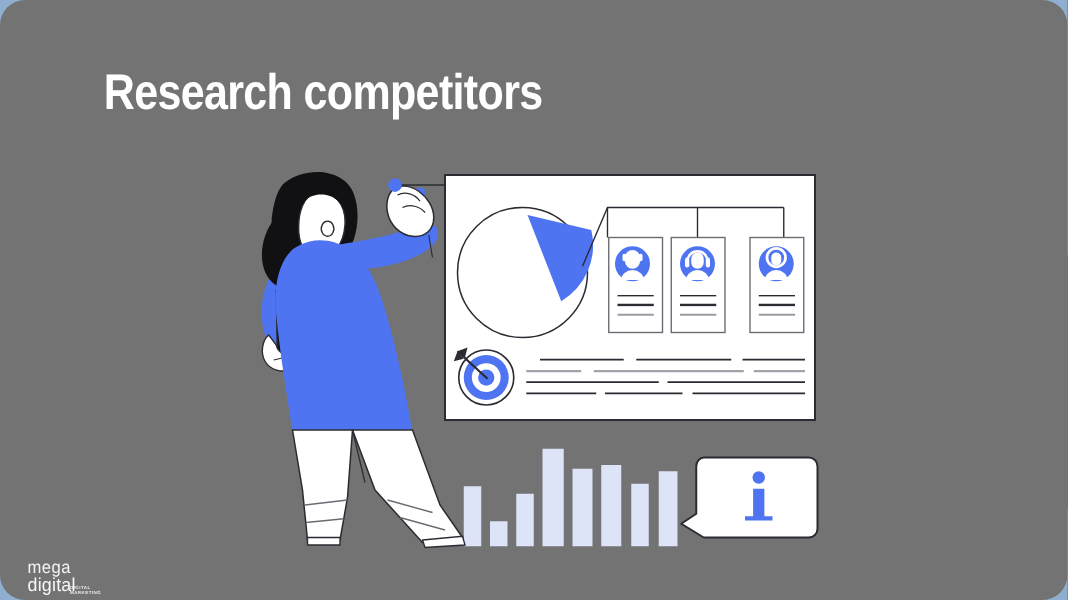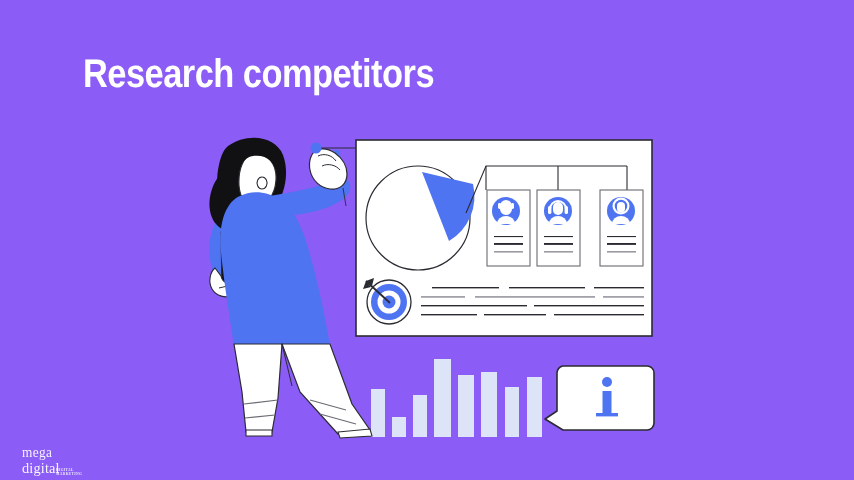--- a/index.html
+++ b/index.html
@@ -17,21 +17,21 @@
     font-family:"Liberation Sans", sans-serif;
     font-size:40px;line-height:44px;
     font-weight:700;letter-spacing:-0.6px;
     color:#FFFFFF;
     transform:scaleX(0.86);transform-origin:left top;
     white-space:nowrap;
     text-rendering:geometricPrecision;
   }
 
   
-  #logo{position:absolute;left:22px;top:446px;width:72px;height:30px;font-family:Liberation Serif, serif;}
+  #logo{position:absolute;left:22px;top:446px;width:72px;height:30px;}
   #logo .l1{
     font-size:14px;line-height:14px;color:#ffffff;opacity:.92;
     letter-spacing:.4px;font-weight:400;
     transform:scaleX(.95);transform-origin:left top;
   }
   #logo .l2{
     font-size:15px;line-height:15px;color:#ffffff;opacity:.95;
     letter-spacing:.2px;font-weight:400;margin-top:1px;
     transform:scaleX(.95);transform-origin:left top;
   }
@@ -41,21 +41,21 @@
     letter-spacing:.35px;font-weight:700;
   }
 
   
   .layer{position:absolute;left:0;top:0;width:854px;height:480px;}
   svg{display:block;overflow:visible;}
 </style>
 </head>
 <body>
 
-<div id="stage" style="background: #8b5cf6;">
+<div id="stage" style="background: #737373; border-radius: 20px;">
 
   <div id="page-title">Research competitors</div>
 
   <div class="layer">
     <svg viewBox="0 0 854 480" width="854" height="480" xmlns="http://www.w3.org/2000/svg">
       <defs>
         <clipPath id="clipPie">
           <circle cx="418" cy="218" r="52"></circle>
         </clipPath>
         <clipPath id="clipBoard">

